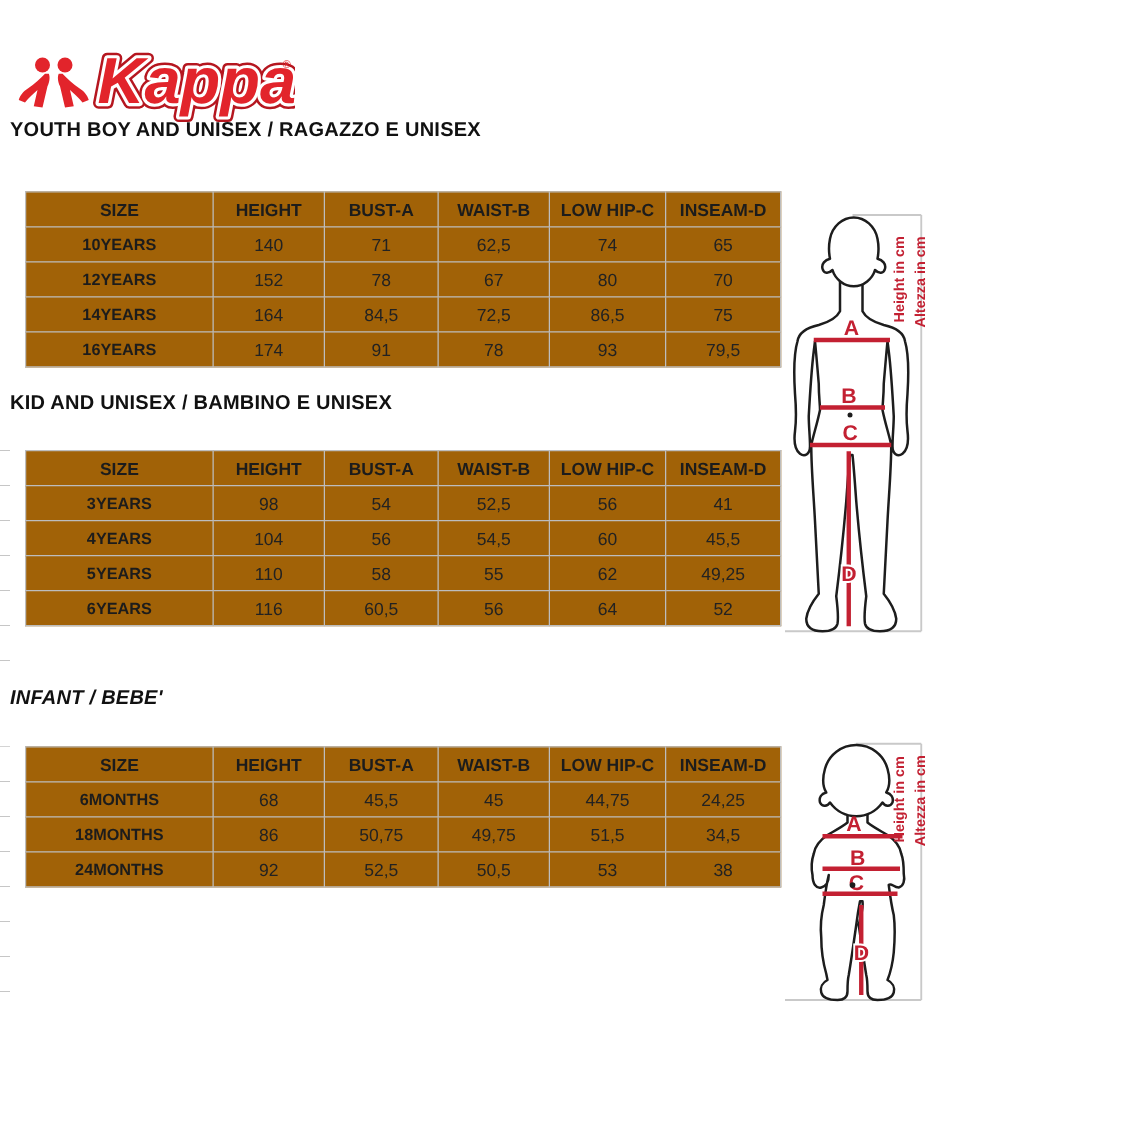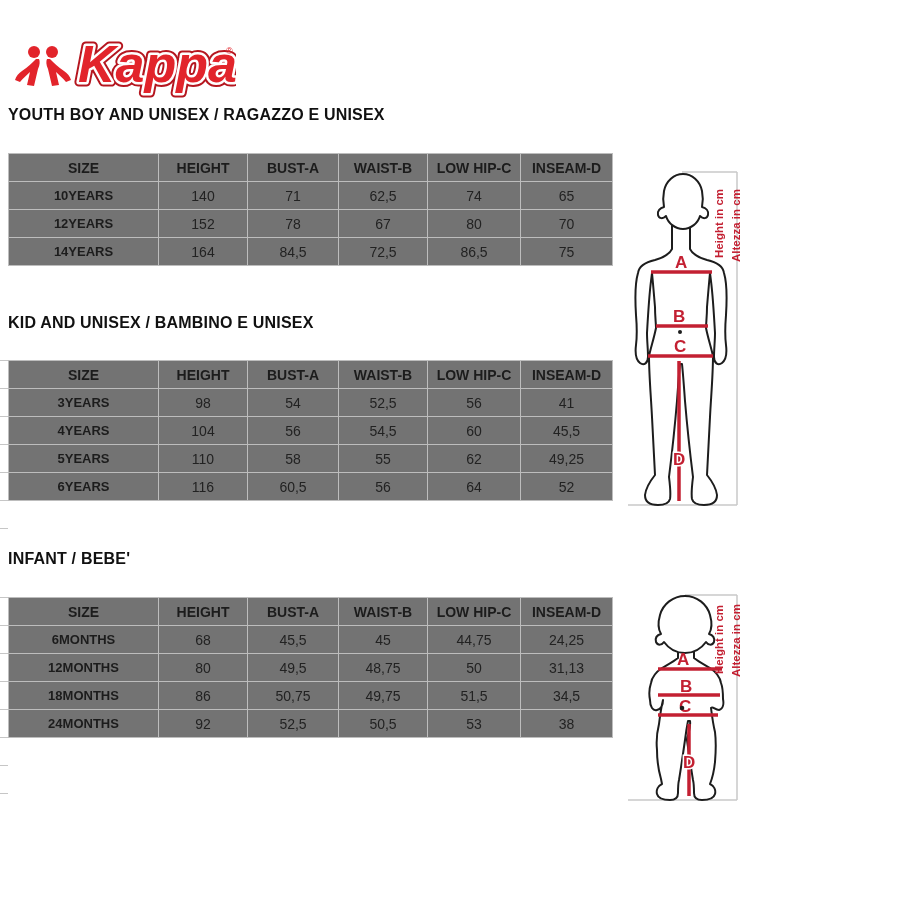--- a/index.html
+++ b/index.html
@@ -8,27 +8,27 @@
     font-family:"Liberation Sans", sans-serif;color:#1c1c1c;overflow:hidden;
   }
   .abs{position:absolute;}
   
   #logo{left:14px;top:38px;width:222px;height:60px;text-align:right;}
   
   .section-heading{
     left:8px;font-size:16px;font-weight:bold;letter-spacing:.2px;color:#111;
     white-space:nowrap;
   }
-  #heading-youth{top:106px;}
+  #heading-youth{top:96px;}
   #heading-kid{top:314px;}
-  #heading-infant{top:550px;}
+  #heading-infant{top:550px;font-style:italic;}
   
   table.size-table{
-    position:absolute;left:8px;width:604px;border-collapse:collapse;
-    table-layout:fixed;background:#737373;
+    position:absolute;left:20px;width:604px;border-collapse:collapse;
+    table-layout:fixed;background:#a16207;
   }
   #table-youth{top:153px;}
   #table-kid{top:360px;}
   #table-infant{top:597px;}
   table.size-table th, table.size-table td{
     border:1px solid #bdbdbd;height:27px;text-align:center;vertical-align:middle;
     padding:0;font-size:14px;line-height:1;
   }
   table.size-table thead th{font-weight:bold;font-size:14px;}
   table.size-table tbody th{font-weight:bold;font-size:13px;}
@@ -116,20 +116,28 @@
         <td>70</td>
       </tr>
       <tr>
         <th>14YEARS</th>
         <td>164</td>
         <td>84,5</td>
         <td>72,5</td>
         <td>86,5</td>
         <td>75</td>
       </tr>
+      <tr>
+        <th>16YEARS</th>
+        <td>174</td>
+        <td>91</td>
+        <td>78</td>
+        <td>93</td>
+        <td>79,5</td>
+      </tr>
     </tbody>
 </table>
 
 <table class="size-table" id="table-kid">
   <colgroup>
       <col style="width:150px">
       <col style="width:89px">
       <col style="width:91px">
       <col style="width:89px">
       <col style="width:93px">
@@ -201,28 +209,20 @@
       </tr>
     </thead>
   <tbody>
       <tr>
         <th>6MONTHS</th>
         <td>68</td>
         <td>45,5</td>
         <td>45</td>
         <td>44,75</td>
         <td>24,25</td>
-      </tr>
-      <tr>
-        <th>12MONTHS</th>
-        <td>80</td>
-        <td>49,5</td>
-        <td>48,75</td>
-        <td>50</td>
-        <td>31,13</td>
       </tr>
       <tr>
         <th>18MONTHS</th>
         <td>86</td>
         <td>50,75</td>
         <td>49,75</td>
         <td>51,5</td>
         <td>34,5</td>
       </tr>
       <tr>

